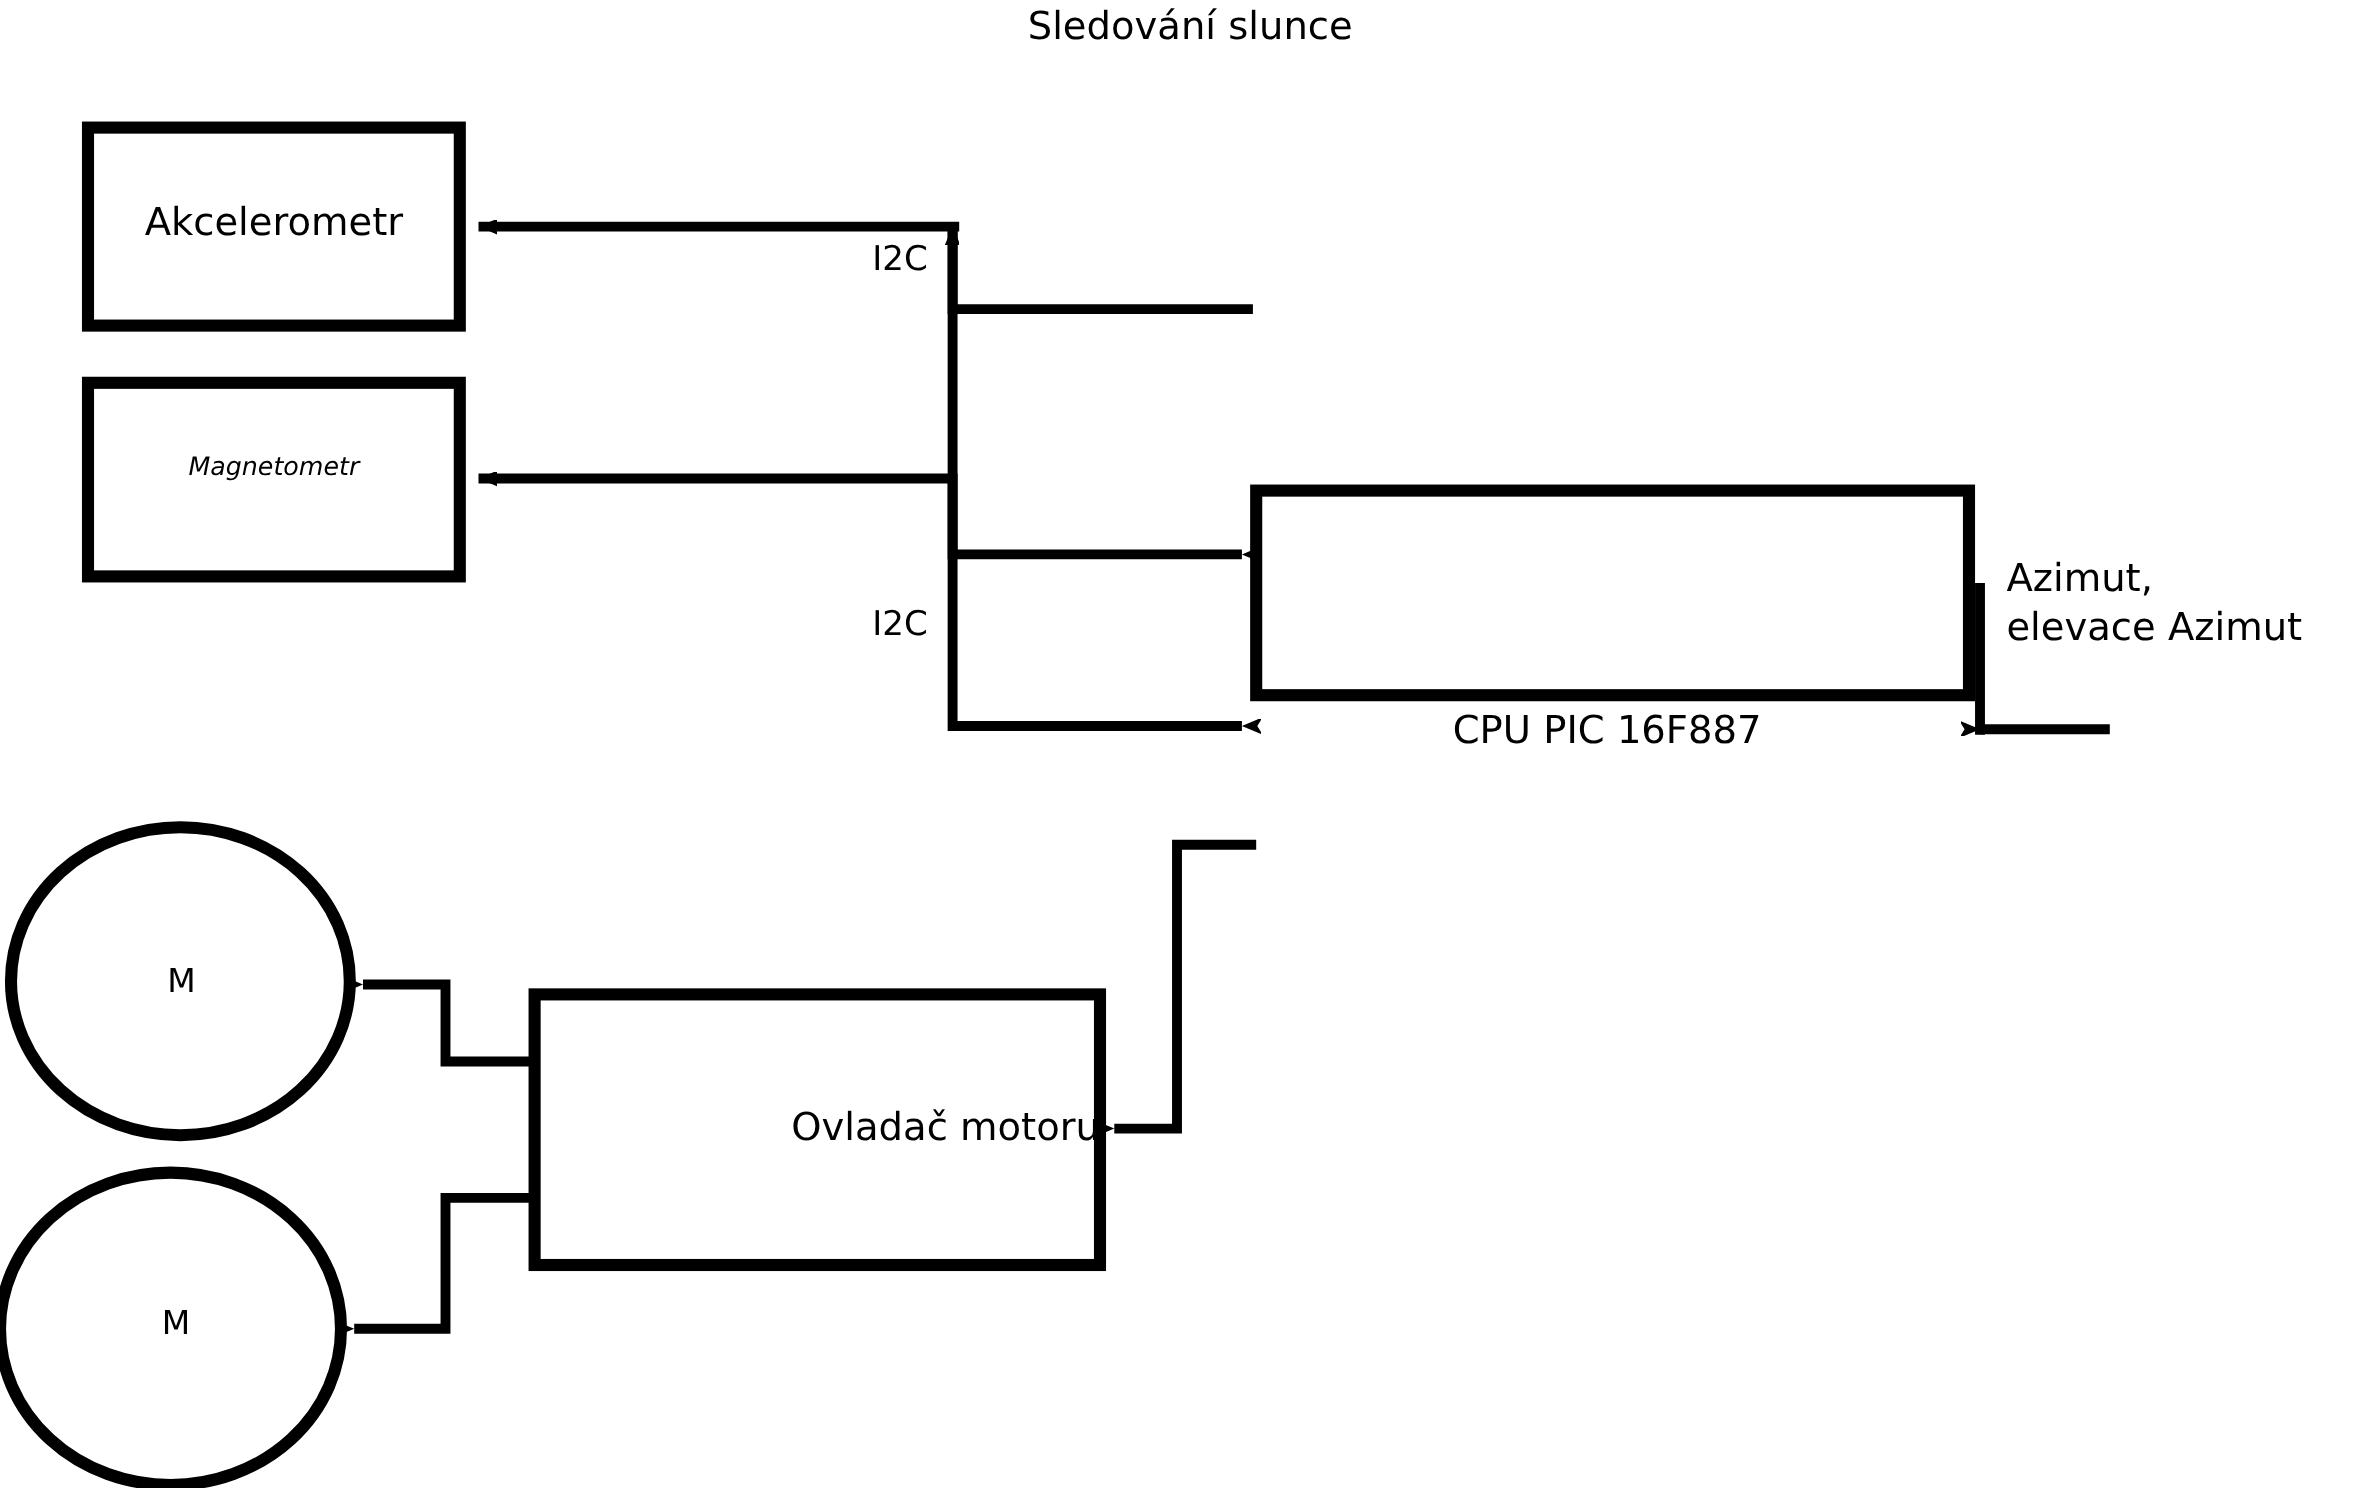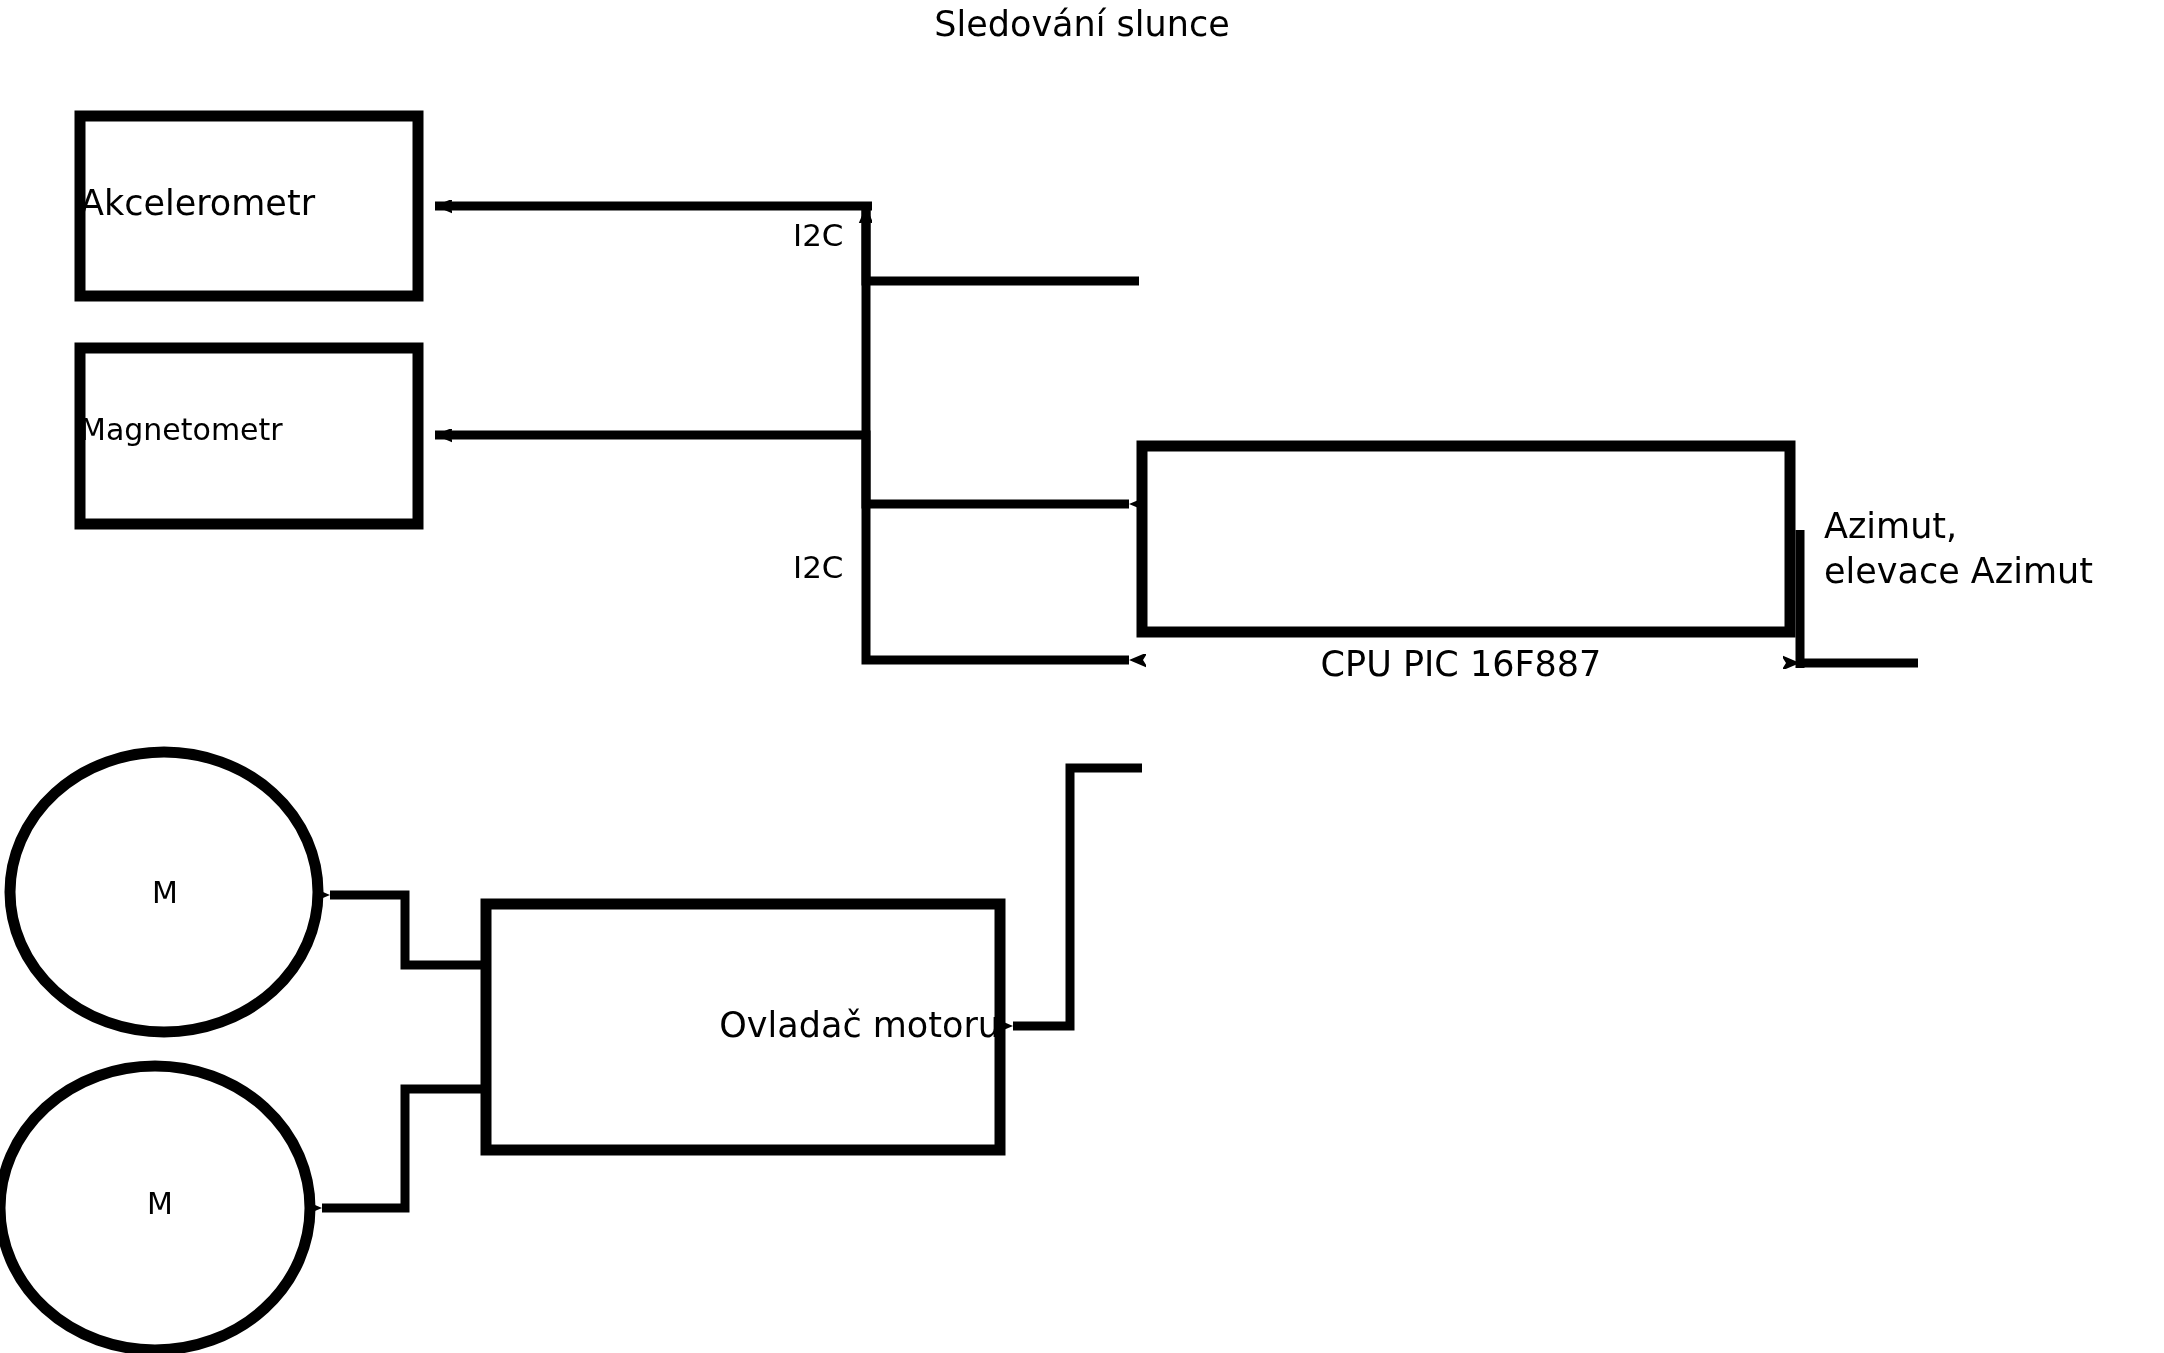--- a/index.html
+++ b/index.html
@@ -31,22 +31,22 @@
     line-height: 1.28;
     pointer-events: none;
   }
   #title-text {
     left: 0;
     top: 2px;
     width: 2164px;
     text-align: center;
     font-size: 35px;
   }
-  #accel-label     { left: 80px;  top: 181px; width: 338px; font-size: 35px; }
-  #magnet-label    { left: 80px;  top: 411px; width: 338px; text-align: left; font-size: 30px; }
+  #accel-label     { left: 80px;  top: 181px; width: 338px; text-align: center; font-size: 35px; }
+  #magnet-label    { left: 80px;  top: 411px; width: 338px; text-align: center; font-size: 23px; font-style: italic; }
   #cpu-label       { left: 1137px; top: 642px; width: 648px; text-align: center; font-size: 35px; }
   #driver-label    { left: 486px; top: 1003px; width: 514px; text-align: right; font-size: 35px; }
   #motor1-label    { left: 10px;  top: 874px;  width: 310px; text-align: center; font-size: 30px; }
   #motor2-label    { left: 0px;   top: 1185px; width: 320px; text-align: center; font-size: 30px; }
   #i2c-label-1     { left: 793px; top: 216px; font-size: 31px; }
   #i2c-label-2     { left: 793px; top: 548px; font-size: 31px; }
   #sun-input-label { left: 1824px; top: 504px; font-size: 35px; }
 </style>
 </head>
 <body>

